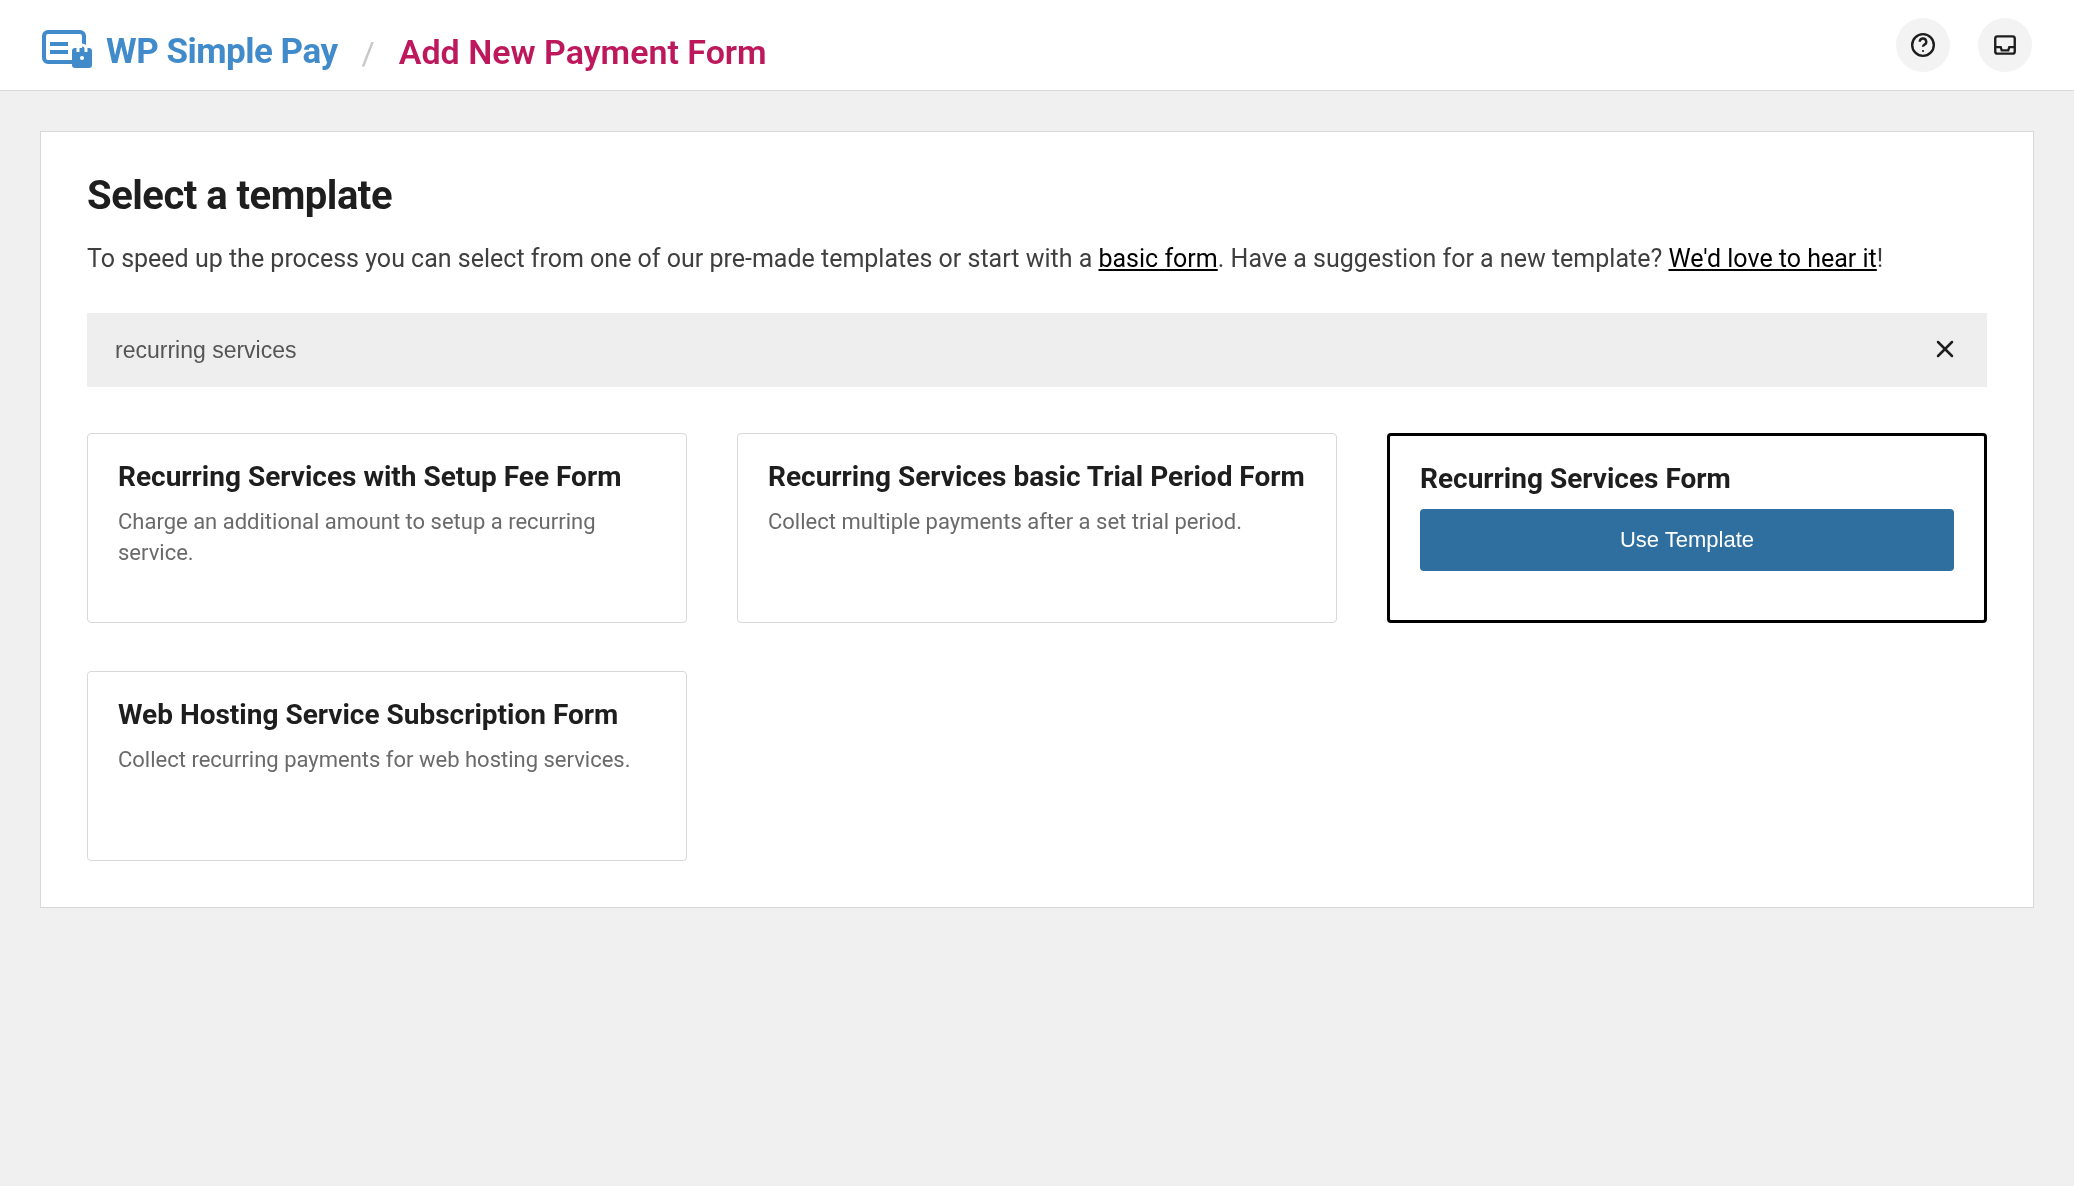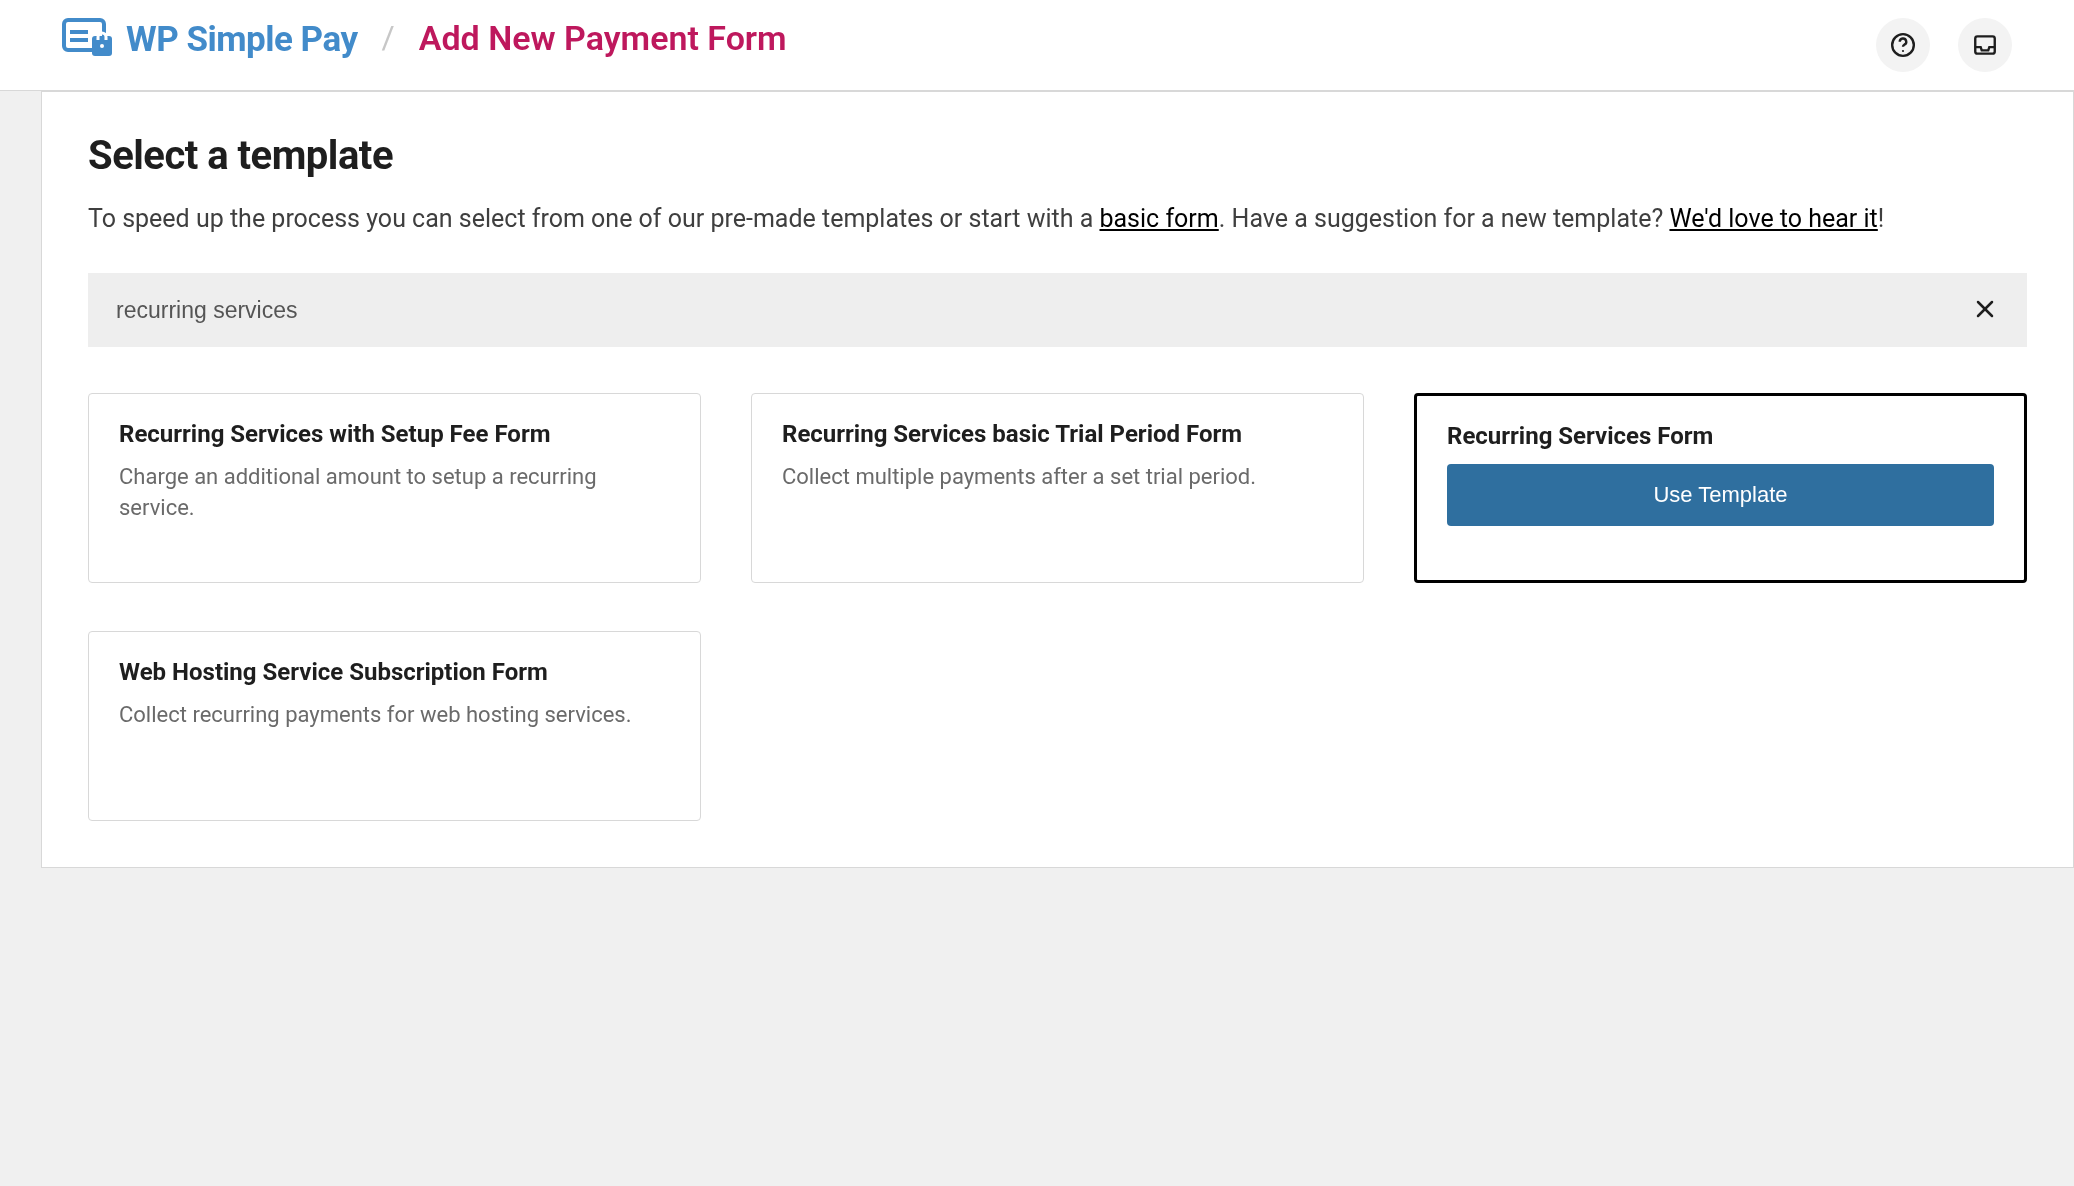--- a/index.html
+++ b/index.html
@@ -5,22 +5,22 @@
   * { box-sizing: border-box; margin: 0; padding: 0; }
   body {
     font-family: -apple-system, BlinkMacSystemFont, "Segoe UI", Roboto, Helvetica, Arial, sans-serif;
     background: #f0f0f0;
     color: #1e1e1e;
   }
   .topbar {
     background: #fff;
     border-bottom: 1px solid #d8d8d8;
     display: flex;
-    align-items: flex-start;
-    padding: 18px 62px;
+    align-items: flex-end;
+    padding: 18px 42px;
     gap: 18px;
   }
   .logo-group {
     display: flex;
     align-items: center;
     gap: 12px;
   }
   .logo-text {
     font-size: 35px;
     font-weight: 700;
@@ -43,21 +43,21 @@
     height: 54px;
     border-radius: 50%;
     background: #f3f3f3;
     display: flex;
     align-items: center;
     justify-content: center;
     color: #1e1e1e;
     margin-left: 10px;
   }
   .content-wrap {
-    margin-left: 41px;
+    padding: 40px;
   }
   .card {
     background: #fff;
     border: 1px solid #d8d8d8;
     padding: 40px 46px 46px 46px;
   }
   .heading {
     font-size: 40px;
     font-weight: 700;
     margin-bottom: 22px;
@@ -103,21 +103,21 @@
   .tile {
     border: 1px solid #d8d8d8;
     border-radius: 4px;
     padding: 26px 30px 30px 30px;
     min-height: 190px;
   }
   .tile.active {
     border: 3px solid #000;
   }
   .tile-title {
-    font-size: 24px;
+    font-size: 28px;
     font-weight: 700;
     color: #1e1e1e;
     margin-bottom: 14px;
     white-space: nowrap;
     overflow: hidden;
     text-overflow: ellipsis;
   }
   .tile-desc {
     font-size: 22px;
     color: #6a6a6a;

